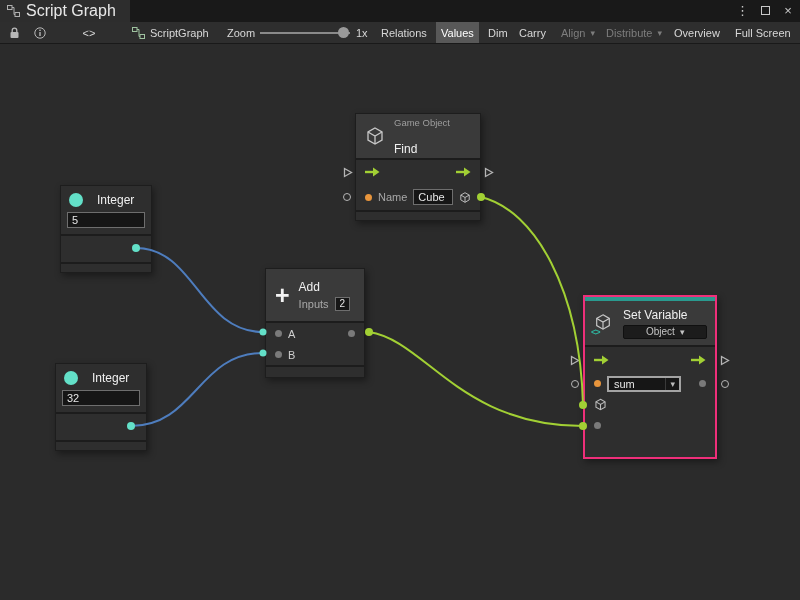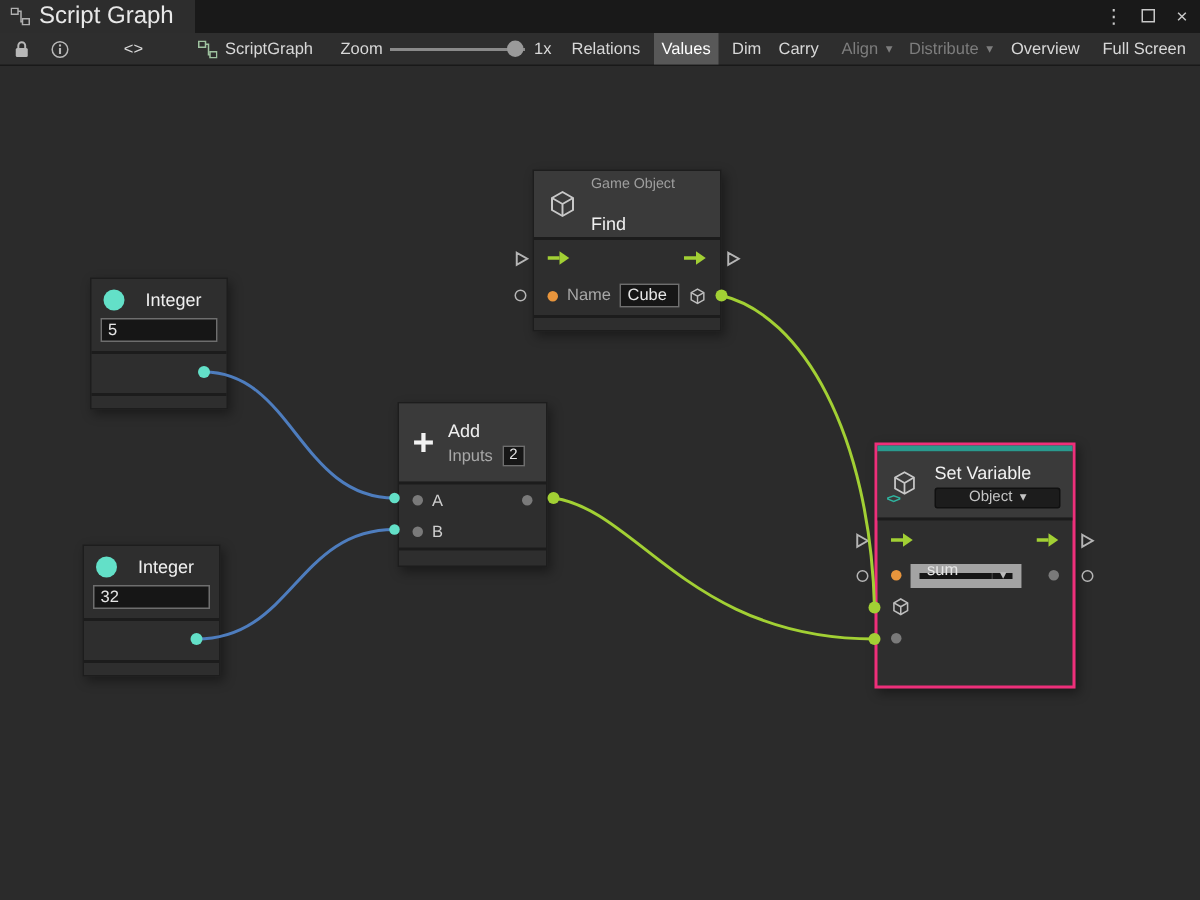--- a/index.html
+++ b/index.html
@@ -67,21 +67,21 @@
   .find-header{height:44px}
   .find-footer{height:8px}
 
   
   #node-setvar{left:583px;top:295px;width:134px;border:2px solid #ee2f7a}
   .sv-strip{height:4px;background:#2a9a8f}
   .sv-header{height:44px;align-items:center}
   .sv-footer{height:21px}
   .mini-drop{display:inline-flex;align-items:center;gap:5px;background:#1c1c1c;border:1px solid #101010;
     border-radius:2px;font-size:10px;color:#c4c4c4;padding:0 22px;height:14px;margin-top:3px}
-  .dropdown{display:flex;align-items:flex-end;background:#161616;border:6px solid #a3a3a3;height:16px;
+  .dropdown{display:flex;align-items:flex-end;background:#161616;border:2px solid #a3a3a3;height:16px;
     width:74px;padding-left:5px;color:#e6e6e6}
   .dd-arr{margin-left:auto;border-left:1px solid #3a3a3a;padding:0 4px;font-size:9px;color:#bbb;align-self:stretch;display:flex;align-items:center}
   .sv-icon{position:relative;width:20px;height:20px;flex:none}
   .code-teal{position:absolute;left:-3px;bottom:-4px;color:#2fb5a0;font-size:9px;font-weight:bold;letter-spacing:-1px}
 
   
   #wires{position:absolute;left:0;top:0;width:800px;height:600px;z-index:3;pointer-events:none}
 </style>
 </head>
 <body>

